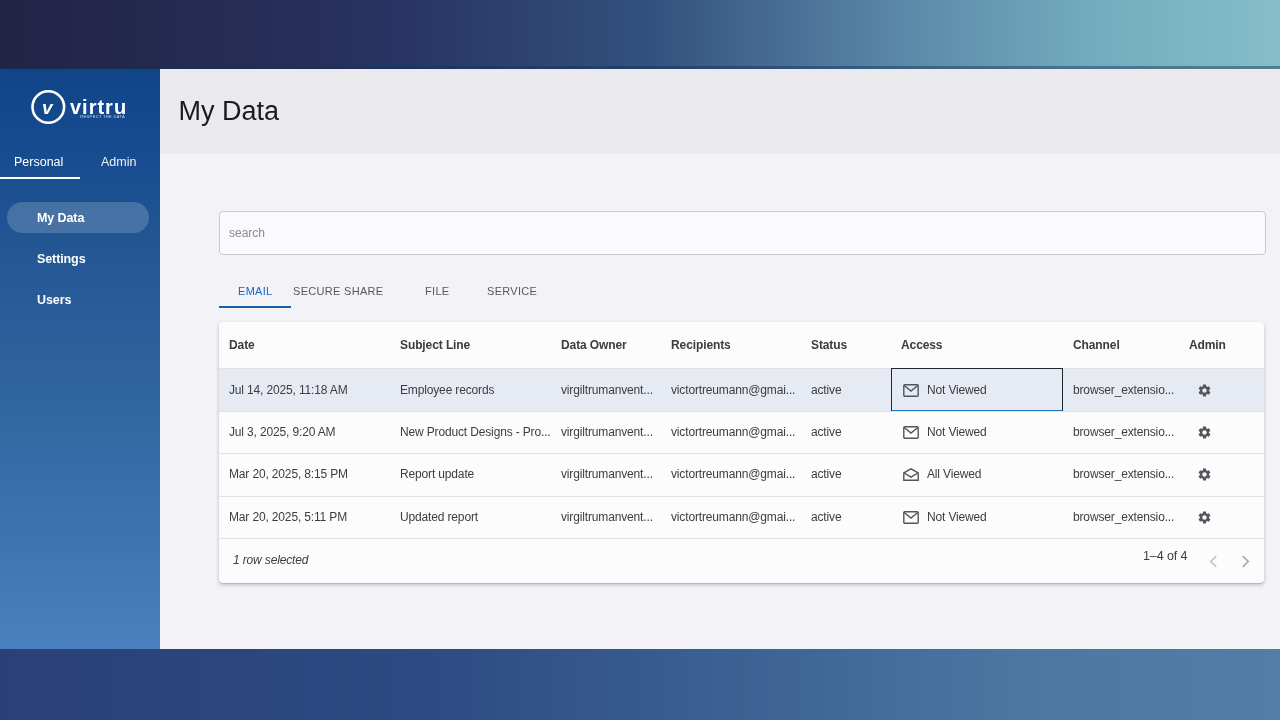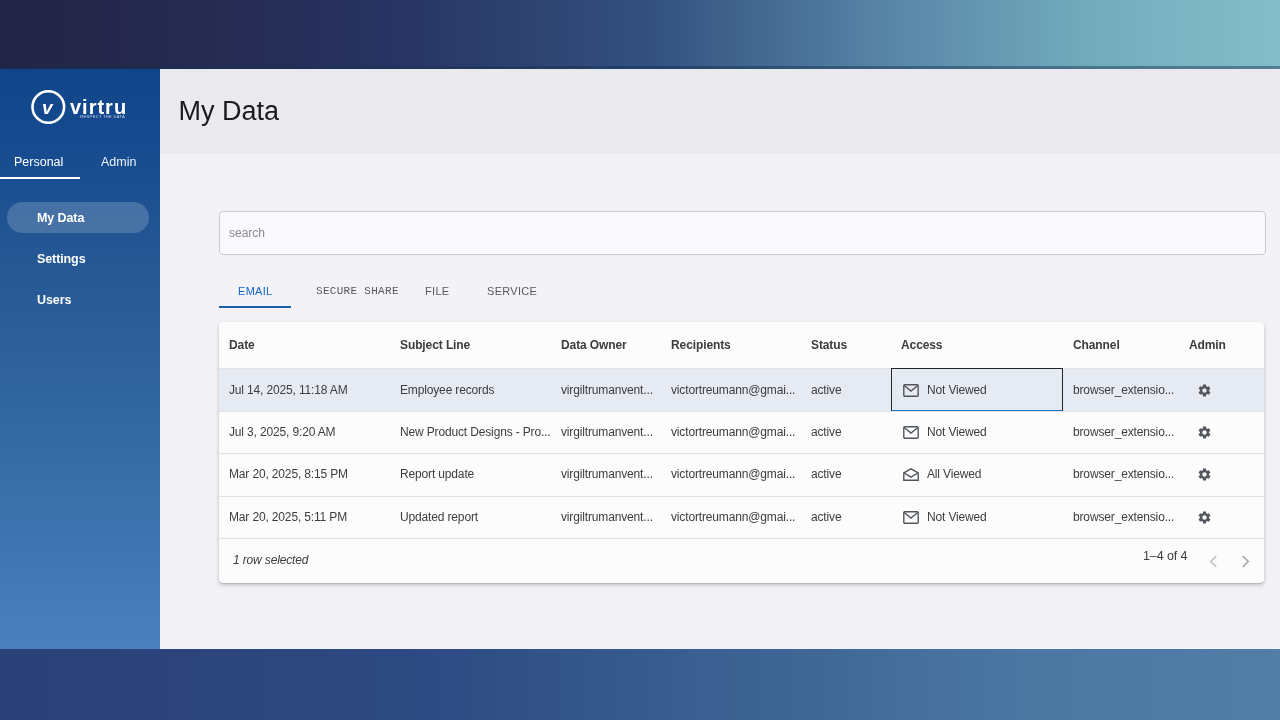--- a/index.html
+++ b/index.html
@@ -32,21 +32,21 @@
     background:linear-gradient(90deg,#2b4077 0%,#2d4a82 33%,#3d6494 60%,#4c77a2 80%,#527da7 100%); }
 
   
   #search { left:219px; top:211px; width:1047px; height:44px; background:#fafafc;
     border:1px solid #c9cace; border-radius:4px; }
   #search-text { left:229px; top:226px; font-size:12px; color:#8b8b90; }
 
   
   .ctab { top:284.5px; font-size:11px; font-weight:normal; letter-spacing:0.3px; color:#55595d; }
   #ctab-email { left:238px; color:#1565c0; }
-  #ctab-ss { left:316px;font-family:Liberation Mono, monospace; }
+  #ctab-ss { left:293px; }
   #ctab-file { left:425px; }
   #ctab-svc { left:487px; }
   #ctab-underline { left:219px; top:306px; width:72px; height:2px; background:#1b5fa8; }
 
   
   #card { left:219px; top:322px; width:1045px; height:261px; background:#fcfcfd;
     border-radius:4px; box-shadow:0 2px 4px rgba(0,0,0,0.20), 0 1px 1px rgba(0,0,0,0.12); }
   .row { position:absolute; left:0; width:1045px; }
   .hdrcell { position:absolute; top:0; font-size:12px; font-weight:bold; color:#3c3c3e; letter-spacing:-0.1px; }
   .cell { position:absolute; top:0; font-size:12px; color:#3d3d40; white-space:nowrap; letter-spacing:-0.15px; }

